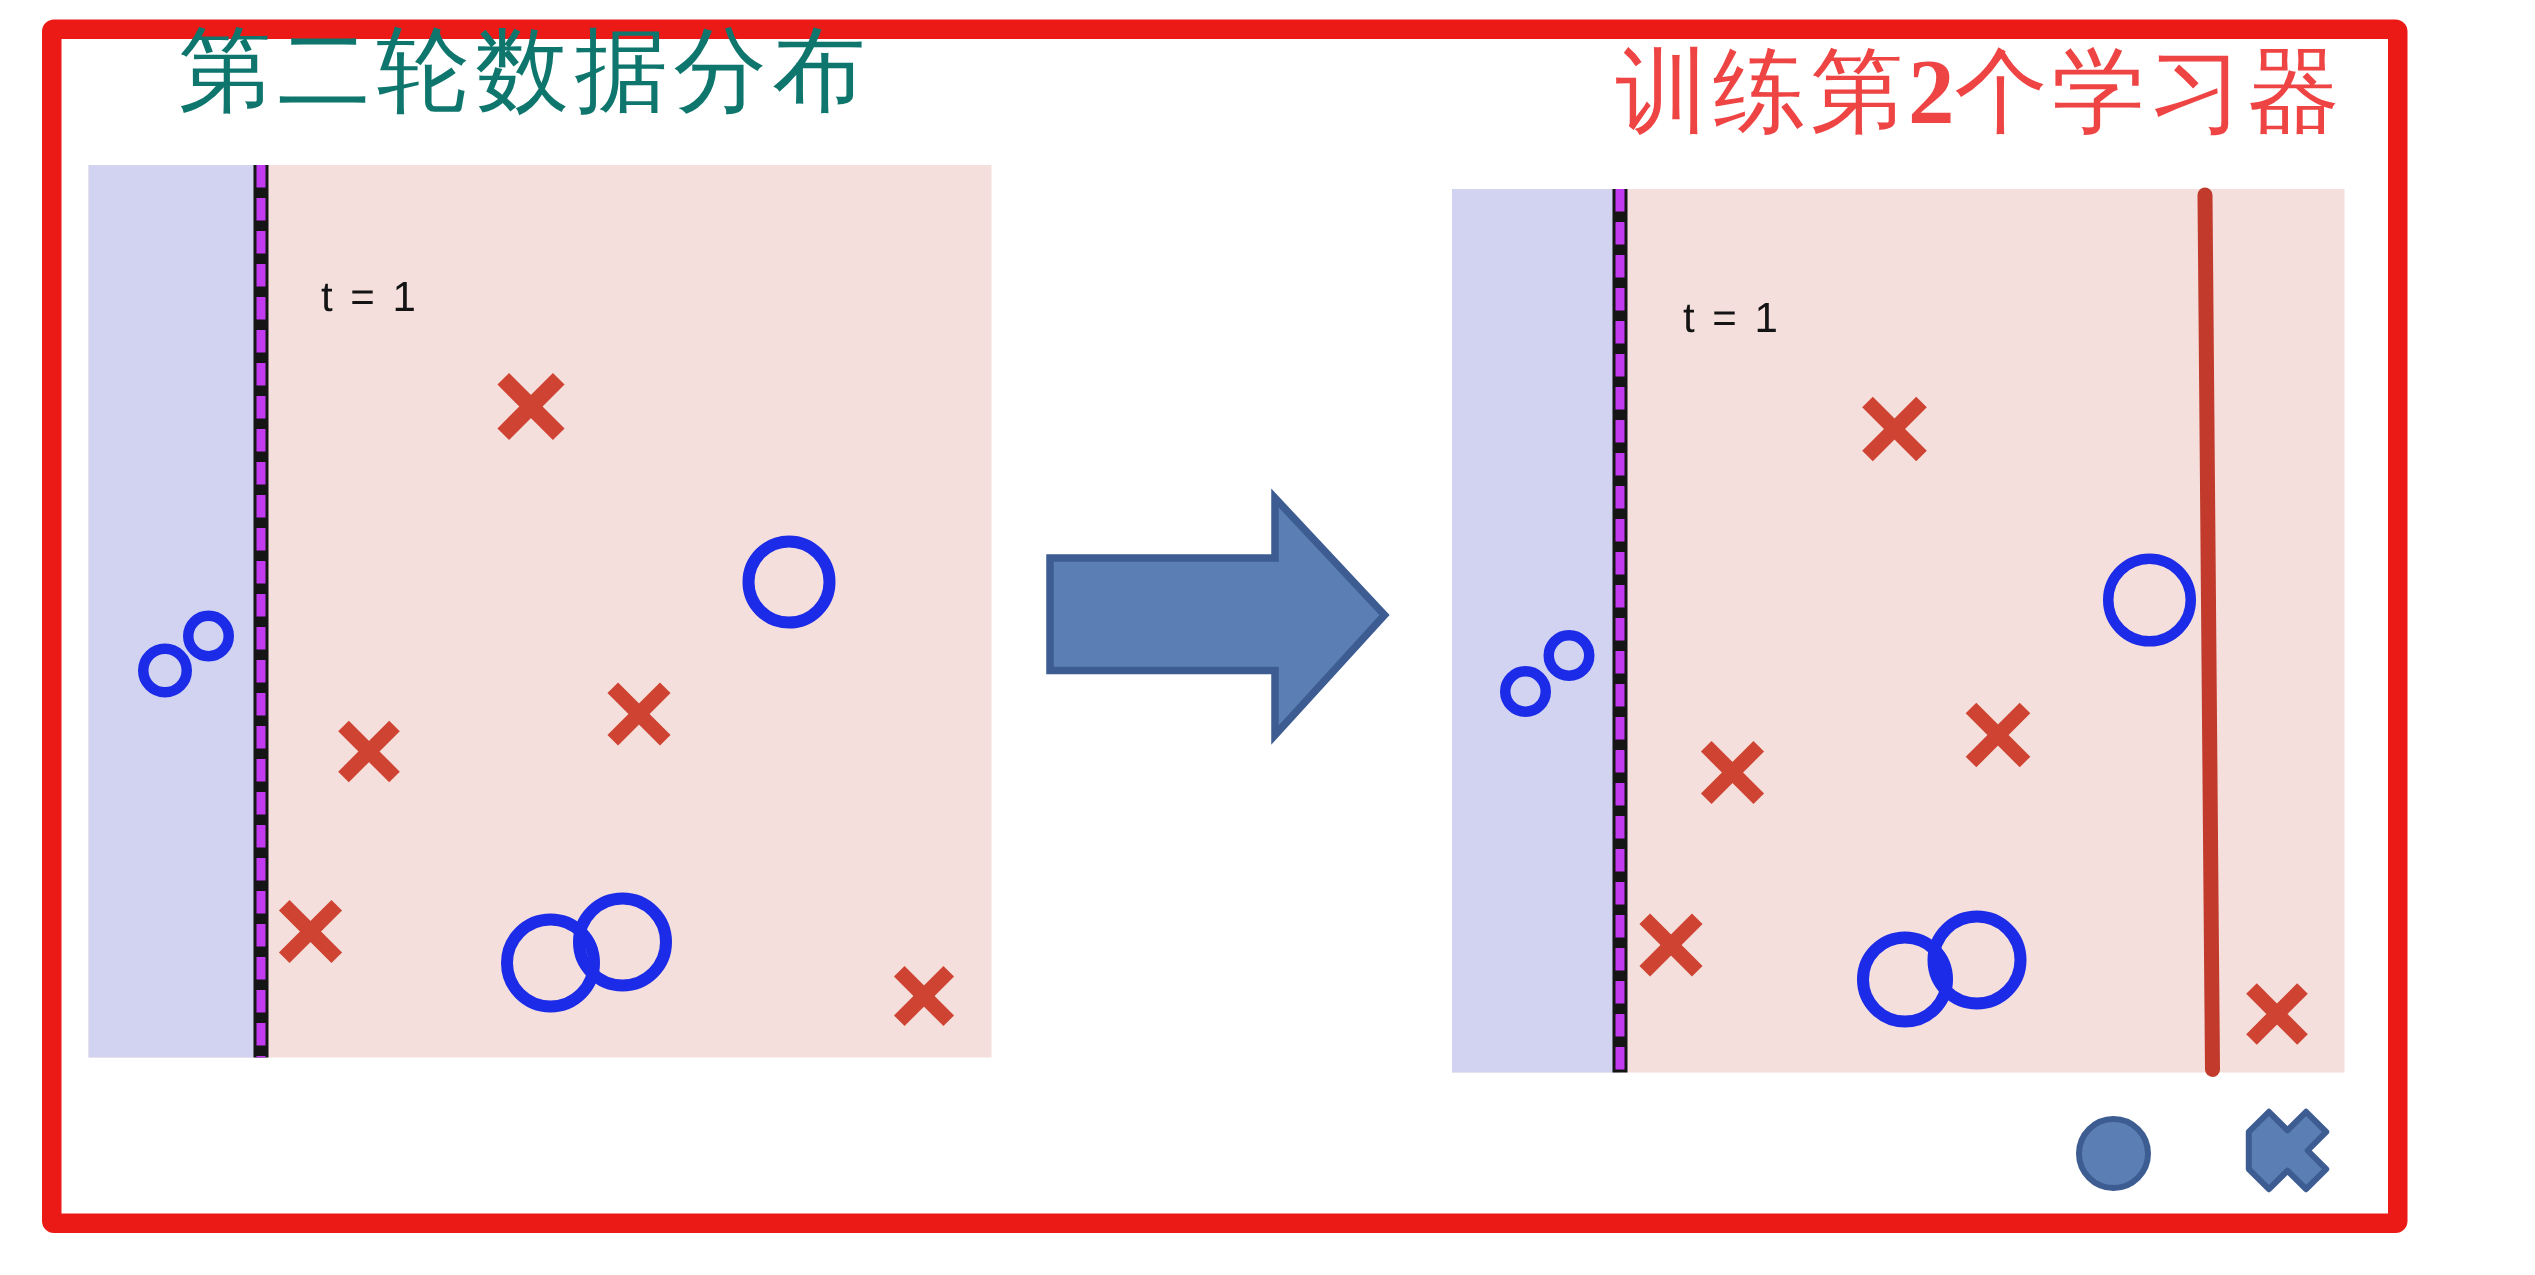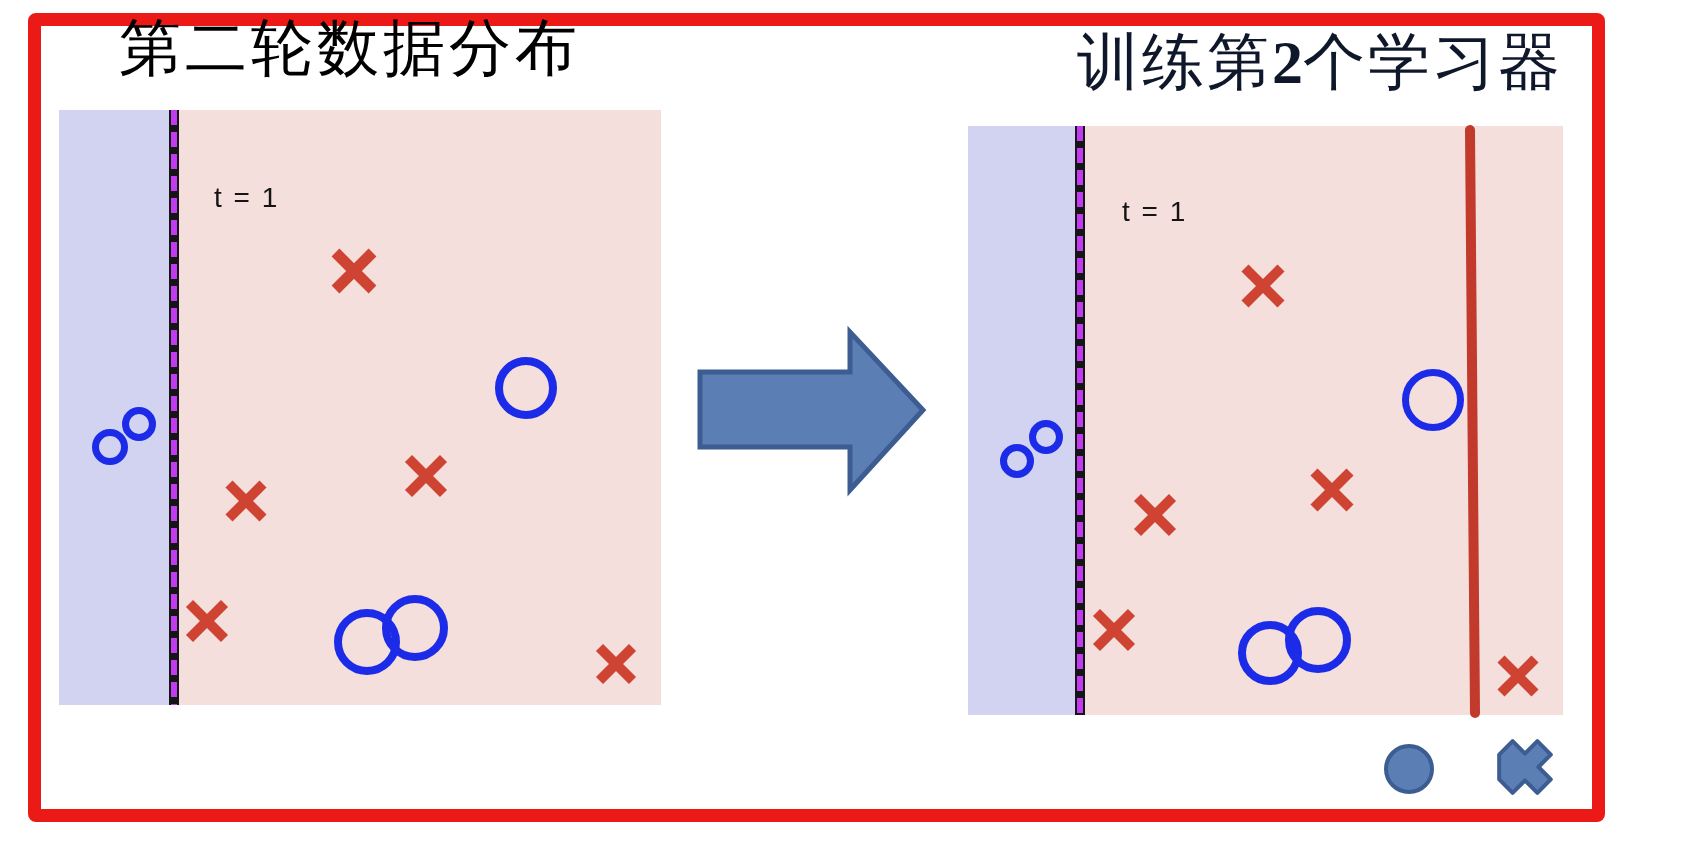--- a/index.html
+++ b/index.html
@@ -45,23 +45,23 @@
   <div id="figure-border" class="abs" style="border-color: rgb(236, 26, 23);"></div>
 
   <div id="left-panel" class="panel" style="left: 59px; top: 110px; width: 602px; height: 595px; background: rgb(244, 223, 220);">
     <div id="left-blue-strip" class="blue-strip" style="width: 115px; background: rgb(209, 211, 240);"></div>
   </div>
 
   <div id="right-panel" class="panel" style="left: 968px; top: 126px; width: 595px; height: 589px; background: rgb(244, 223, 220);">
     <div id="right-blue-strip" class="blue-strip" style="width: 112px; background: rgb(209, 211, 240);"></div>
   </div>
 
-  <div id="left-title" class="panel-title" style="color: #000000; text-align: center;">第二轮数据分布</div>
+  <div id="left-title" class="panel-title" style="color: #0f766e; text-align: center;">第二轮数据分布</div>
 
-  <div id="right-title" class="panel-title" style="color: #0f172a;">
+  <div id="right-title" class="panel-title" style="color: #ef4444;">
     <span>训练第</span><span class="bold-num">2</span><span>个学习器</span>
   </div>
 
   <div id="t-label-left" class="t-label" style="color: rgb(20, 20, 20);">t = 1</div>
   <div id="t-label-right" class="t-label" style="color: rgb(20, 20, 20);">t = 1</div>
 
   <svg id="marker-layer" class="abs" width="1690" height="850">
       <line x1="174" y1="110" x2="174" y2="705" stroke="#151515" stroke-width="10"></line>
       <line x1="174" y1="110" x2="174" y2="705" stroke="#c33bf0" stroke-width="6" stroke-dasharray="15 7"></line>
       <circle cx="110" cy="447" r="14.5" fill="none" stroke="#1b2be8" stroke-width="7"></circle>

